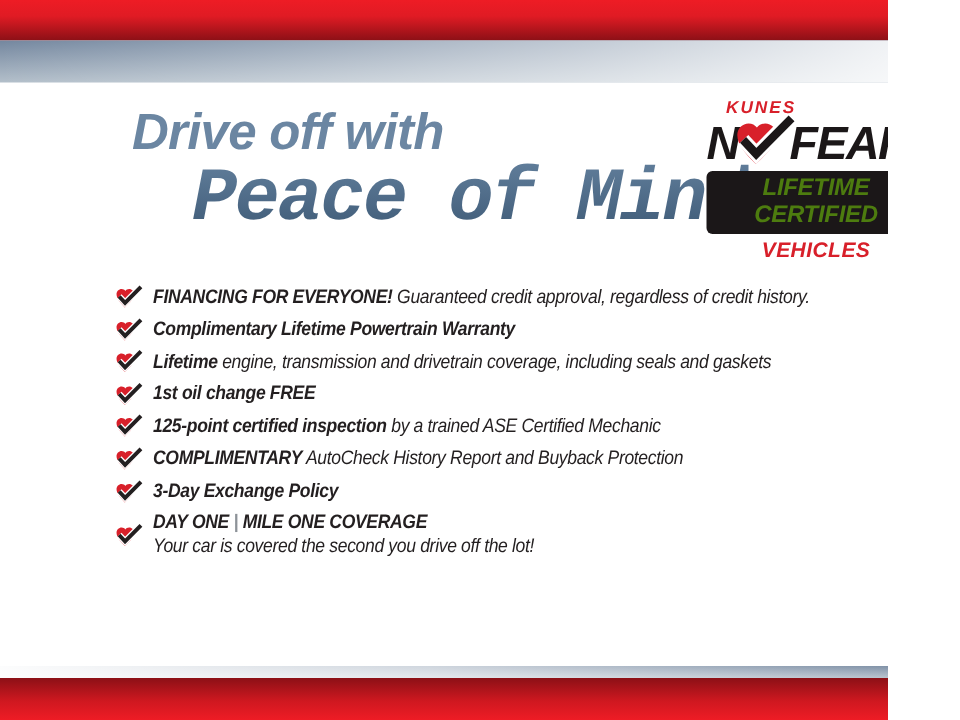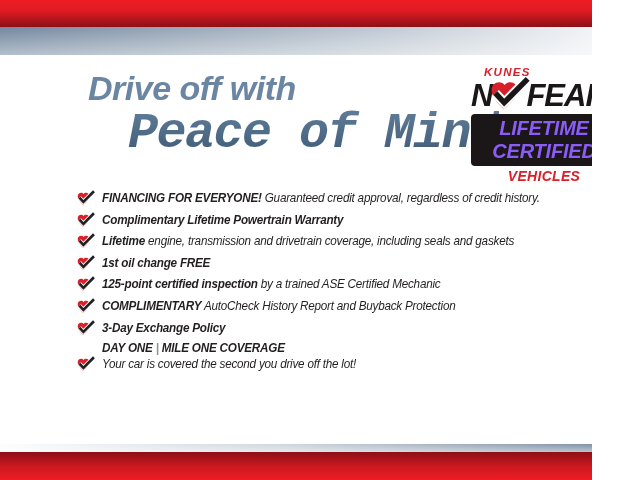--- a/index.html
+++ b/index.html
@@ -25,27 +25,27 @@
     line-height:1.05;color:#48637f;
     background:linear-gradient(to bottom,#607d9a 0%,#3c5874 100%);
     -webkit-background-clip:text;background-clip:text;font-family:Liberation Mono, monospace;-webkit-text-fill-color:transparent;}
 
   
   #logo{position:absolute;left:471px;top:66px;width:146px;font-style:italic;}
   #logo-kunes{display:block;margin-left:13px;color:#d8202a;font-weight:800;font-size:11.5px;letter-spacing:1.3px;}
   #logo-namerow{display:flex;align-items:center;height:33px;margin-top:1px;color:#1b1718;
     font-weight:900;font-size:31px;letter-spacing:-1px;}
   #logo-heart{width:40px;height:34px;margin:0 -4px 0 -2px;overflow:visible;position:relative;top:-2px;}
-  #logo-badge{margin-top:2px;background:#1b1718;color:#8b5cf6;border-radius:4px;
-    font-weight:800;font-size:20px;letter-spacing:-.2px;text-align:center;padding:2.5px 0 3.5px;}
+  #logo-badge{margin-top:2px;background:#1b1718;color:#4d7c0f;border-radius:4px;
+    font-weight:800;font-size:16px;letter-spacing:-.2px;text-align:center;padding:2.5px 0 3.5px;}
   #logo-vehicles{margin-top:2px;text-align:center;color:#d8202a;font-weight:900;font-size:14px;letter-spacing:.3px;}
 
   
   #benefits{position:absolute;left:77px;top:189px;margin:0;padding:0;list-style:none;}
-  .benefit{display:flex;align-items:flex-end;gap:7px;margin-bottom:4.6px;}
+  .benefit{display:flex;align-items:center;gap:7px;margin-bottom:4.6px;}
   .bullet{flex:0 0 auto;}
   .bullet svg{width:18px;height:16px;display:block;margin-top:1px;overflow:visible;}
   .btext{font-style:italic;font-size:13px;line-height:16px;letter-spacing:-.25px;color:#231f20;
     white-space:nowrap;transform:scaleX(.9);transform-origin:left top;}
   .seg-bold,.seg-bold2{font-weight:700;}
   .seg-sep{font-weight:700;color:#8d9298;}
   .line2{font-weight:400;}
 </style>
 </head>
 <body>

